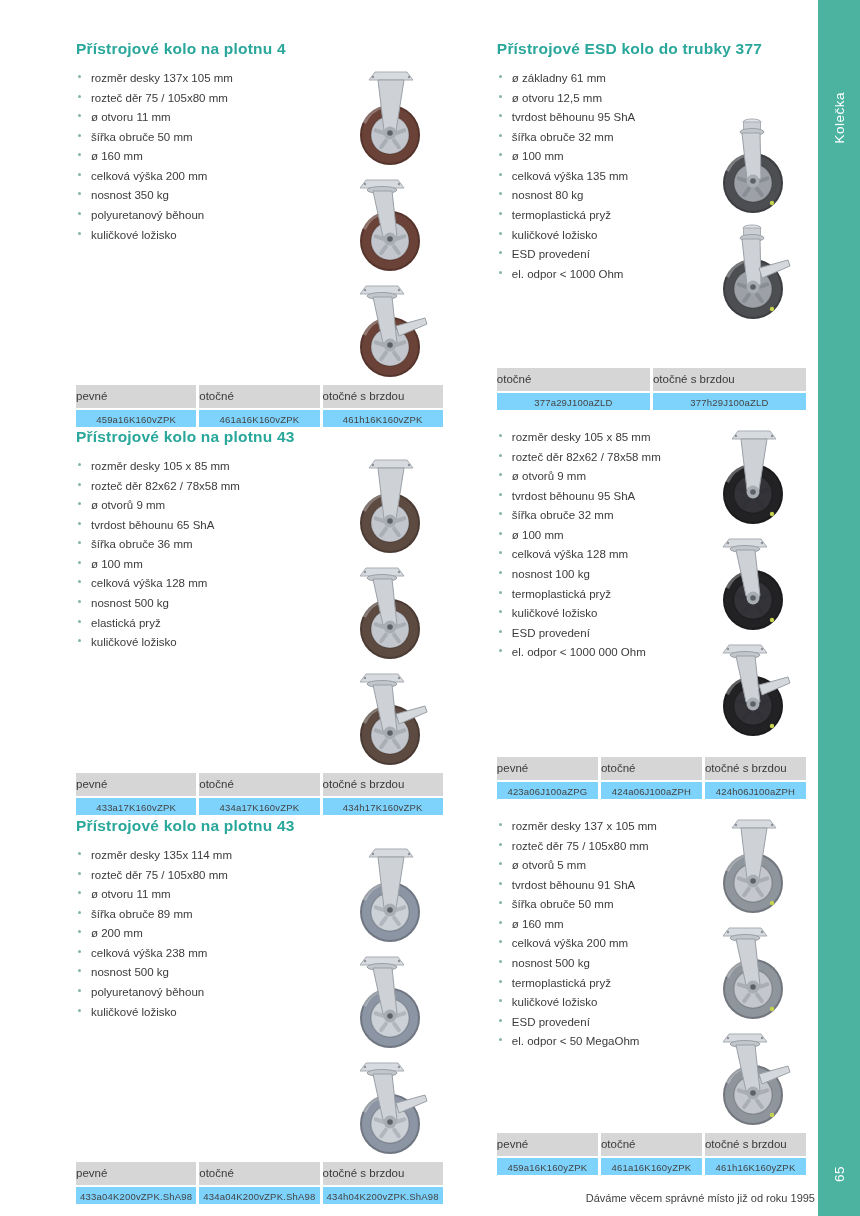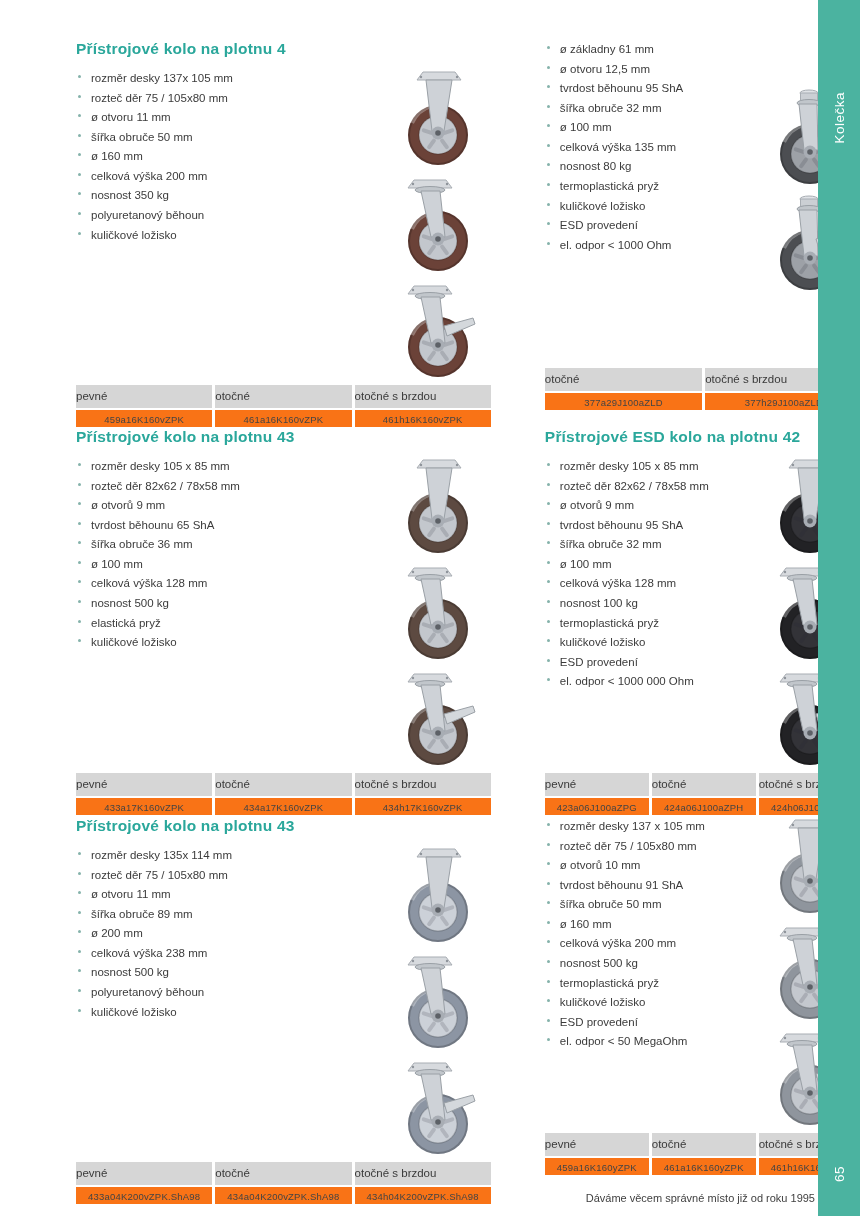--- a/index.html
+++ b/index.html
@@ -32,22 +32,22 @@
   .photos.two { padding-top:48px; }
   .photo { line-height:0; }
 
   
   .codes { margin-top:auto; margin-bottom:18px; display:grid; column-gap:3px; row-gap:2px; }
   .codes .th {
     background:#d6d6d6; color:#3a3a3a; font-size:11.5px;
     text-align:left; padding:5px 0 4px; height:23px;
   }
   .codes .td {
-    background:#f97316; color:#444; font-size:9.5px;
-    text-align:center; padding:4px 12px 3px; height:17px; letter-spacing:.2px;
+    background:#7dd3fc; color:#444; font-size:9.5px;
+    text-align:center; padding:4px 4px 3px; height:17px; letter-spacing:.2px;
   }
 
   
   .sidebar { position:absolute; top:0; right:0; width:42px; height:1216px; background:var(--sidebar,#4bb3a0); }
   .vtext {
     position:absolute; left:50%; transform:translateX(-50%) rotate(180deg);
     writing-mode:vertical-rl; color:#ffffff; font-size:13.5px; letter-spacing:.5px;
   }
   .sidebar-label { top:92px; }
   .page-number { bottom:34px; }
@@ -143,20 +143,21 @@
       <div class="codes" style="grid-template-columns: repeat(3, 1fr);">
           <div class="th">pevné</div>
           <div class="th">otočné</div>
           <div class="th">otočné s brzdou</div>
           <div class="td">459a16K160vZPK</div>
           <div class="td">461a16K160vZPK</div>
           <div class="td">461h16K160vZPK</div>
         </div>
     </section>
     <section class="product">
+      <h2 class="title">Přístrojové ESD kolo do trubky 377</h2>
       <div class="pbody">
         <ul class="specs">
             <li>ø základny 61 mm</li>
             <li>ø otvoru 12,5 mm</li>
             <li>tvrdost běhounu 95 ShA</li>
             <li>šířka obruče 32 mm</li>
             <li>ø 100 mm</li>
             <li>celková výška 135 mm</li>
             <li>nosnost 80 kg</li>
             <li>termoplastická pryž</li>
@@ -295,21 +296,20 @@
       <div class="codes" style="grid-template-columns: repeat(3, 1fr);">
           <div class="th">pevné</div>
           <div class="th">otočné</div>
           <div class="th">otočné s brzdou</div>
           <div class="td">433a17K160vZPK</div>
           <div class="td">434a17K160vZPK</div>
           <div class="td">434h17K160vZPK</div>
         </div>
     </section>
     <section class="product">
-      <h2 class="title">Přístrojové ESD kolo na plotnu 42</h2>
       <div class="pbody">
         <ul class="specs">
             <li>rozměr desky 105 x 85 mm</li>
             <li>rozteč děr 82x62 / 78x58 mm</li>
             <li>ø otvorů 9 mm</li>
             <li>tvrdost běhounu 95 ShA</li>
             <li>šířka obruče 32 mm</li>
             <li>ø 100 mm</li>
             <li>celková výška 128 mm</li>
             <li>nosnost 100 kg</li>
@@ -476,21 +476,21 @@
           <div class="td">433a04K200vZPK.ShA98</div>
           <div class="td">434a04K200vZPK.ShA98</div>
           <div class="td">434h04K200vZPK.ShA98</div>
         </div>
     </section>
     <section class="product">
       <div class="pbody">
         <ul class="specs">
             <li>rozměr desky 137 x 105 mm</li>
             <li>rozteč děr 75 / 105x80 mm</li>
-            <li>ø otvorů 10 mm</li>
+            <li>ø otvorů 5 mm</li>
             <li>tvrdost běhounu 91 ShA</li>
             <li>šířka obruče 50 mm</li>
             <li>ø 160 mm</li>
             <li>celková výška 200 mm</li>
             <li>nosnost 500 kg</li>
             <li>termoplastická pryž</li>
             <li>kuličkové ložisko</li>
             <li>ESD provedení</li>
             <li>el. odpor  &lt; 50 MegaOhm</li>
           </ul>

